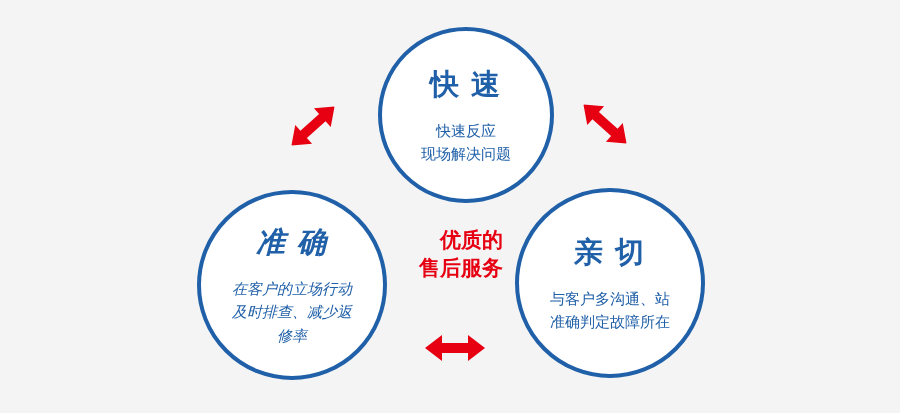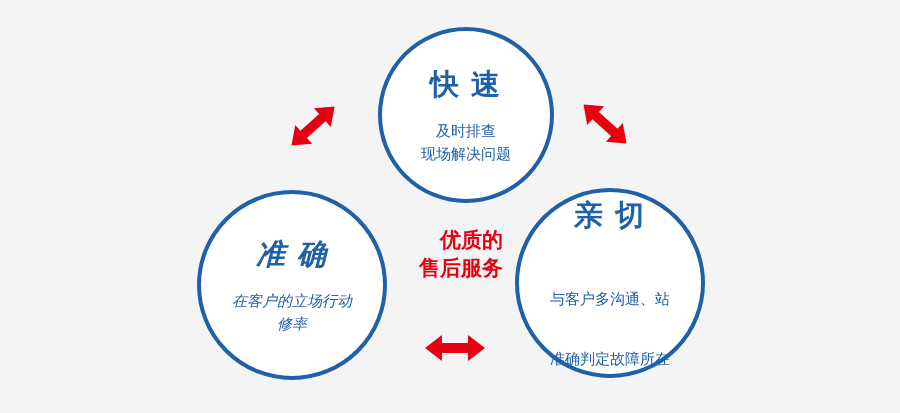--- a/index.html
+++ b/index.html
@@ -22,21 +22,21 @@
     border-radius: 50%;
     box-sizing: border-box;
     display: flex;
     flex-direction: column;
     align-items: center;
     justify-content: center;
     text-align: center;
   }
   .circle-top    { left: 378px; top: 27px;  width: 176px; height: 176px; }
   .circle-left   { left: 197px; top: 190px; width: 190px; height: 190px; font-style: italic; }
-  .circle-right  { left: 515px; top: 188px; width: 190px; height: 190px; gap: 37px; }
+  .circle-right  { left: 515px; top: 188px; width: 190px; height: 190px; }
   .circle-title {
     color: #2060a8;
     font-size: 29px;
     font-weight: bold;
     letter-spacing: 2px;
     margin-bottom: 14px;
     white-space: nowrap;
   }
   .circle-line {
     color: #2060a8;
@@ -63,27 +63,28 @@
   .arrow-top-right { left: 576px; top: 110px; transform: rotate(42deg); }
   .arrow-bottom    { left: 424px; top: 335px; }
 </style>
 </head>
 <body>
 
 <div class="stage">
 
   <div class="circle circle-top">
     <div class="circle-title">快 速</div>
-    <div class="circle-line">及时排查</div>
+    <div class="circle-line">快速反应</div>
     <div class="circle-line">现场解决问题</div>
   </div>
 
   <div class="circle circle-left">
     <div class="circle-title">准 确</div>
     <div class="circle-line">在客户的立场行动</div>
+    <div class="circle-line">及时排查、减少返</div>
     <div class="circle-line">修率</div>
   </div>
 
   <div class="circle circle-right">
     <div class="circle-title">亲 切</div>
     <div class="circle-line">与客户多沟通、站</div>
     <div class="circle-line">准确判定故障所在</div>
   </div>
 
   <div class="center-caption">

